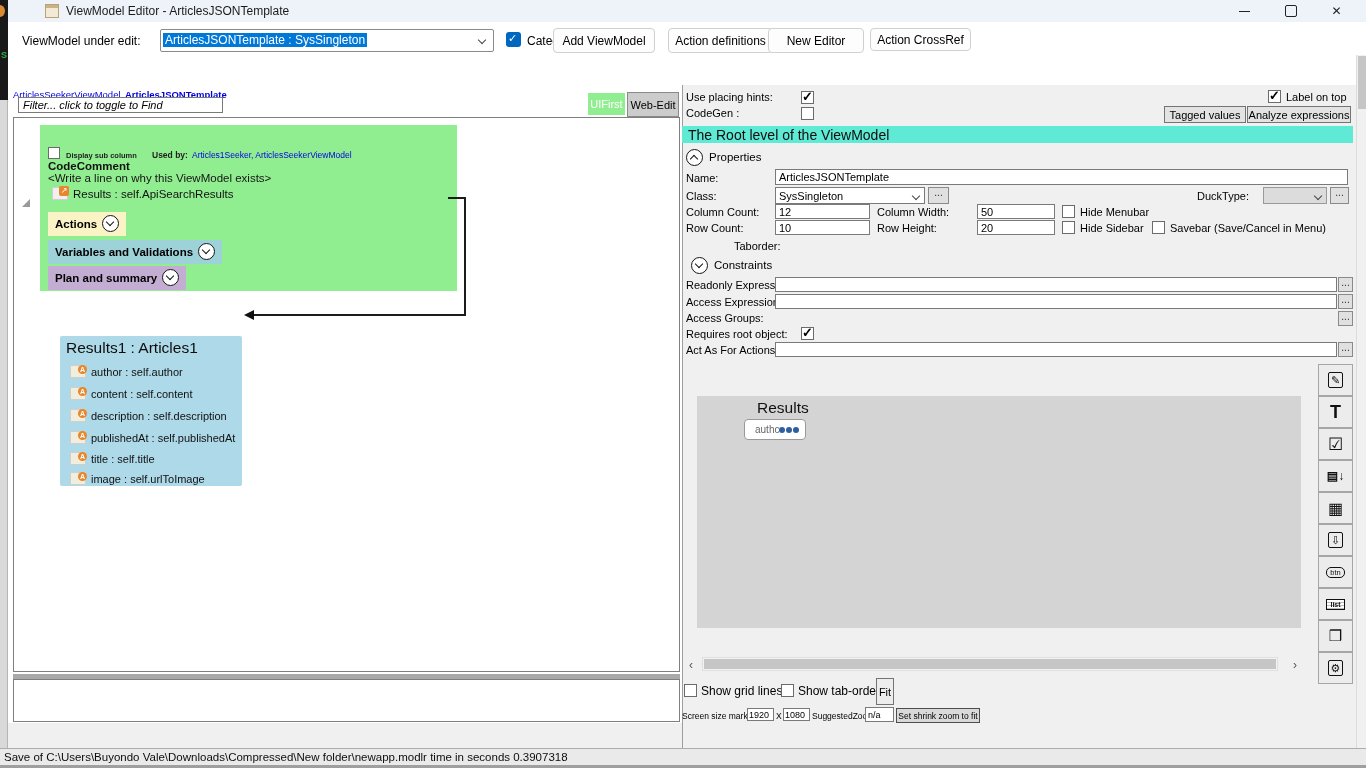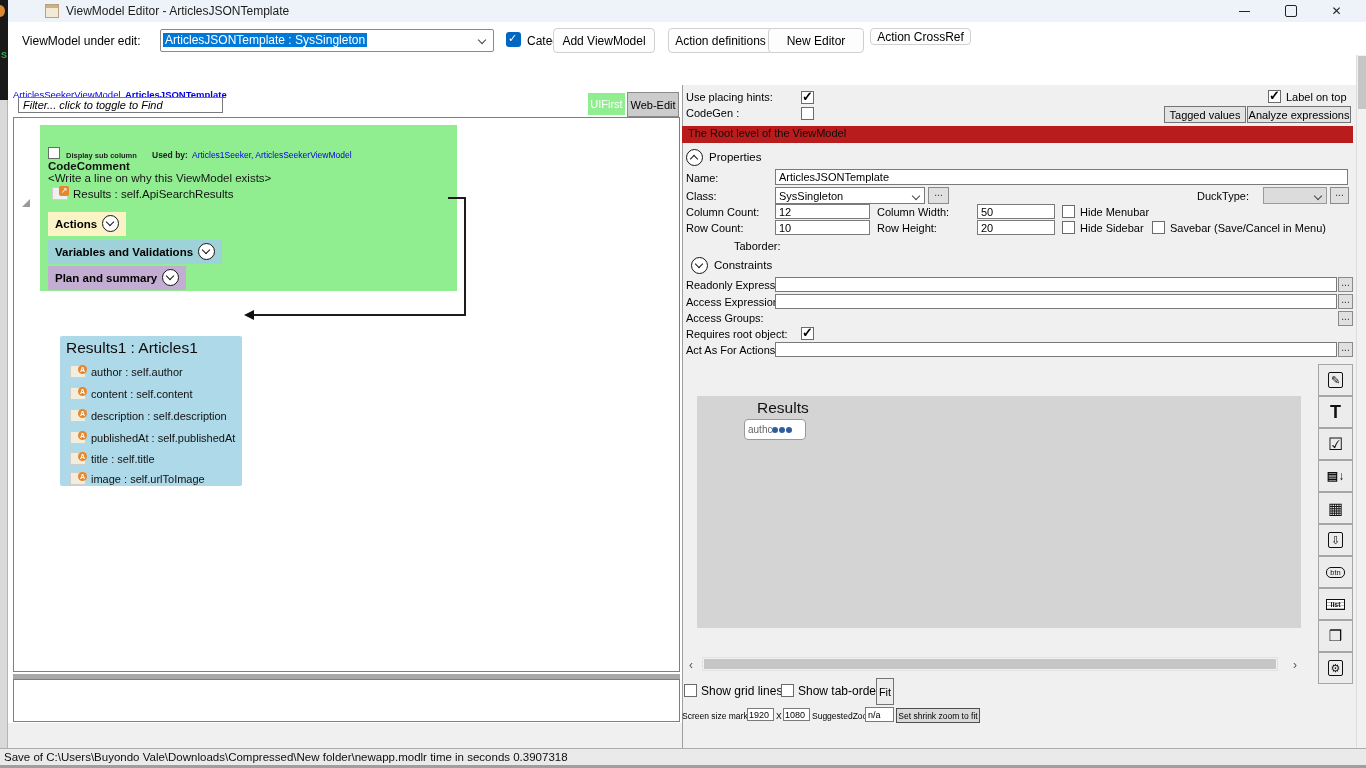--- a/index.html
+++ b/index.html
@@ -86,21 +86,21 @@
   <div class="abs t12 nw" style="left:22px;top:34px;">ViewModel under edit:</div>
   <div class="abs" style="left:160px;top:29px;width:334px;height:23px;background:#fff;border:1px solid #8a8a8a;border-radius:2px;">
     <span class="t12 nw" style="position:absolute;left:2px;top:3px;background:#0078d7;color:#fff;padding:0 2px;">ArticlesJSONTemplate : SysSingleton</span>
     <span class="combochev" style="right:8px;top:7px;"></span>
   </div>
   <div class="cbblue" style="left:506px;top:32px;"></div>
   <div class="abs t12 nw" style="left:527px;top:34px;">Categ</div>
   <div class="btnm" style="left:553px;top:28px;width:102px;height:25px;">Add ViewModel</div>
   <div class="btnm" style="left:668px;top:28px;width:105px;height:25px;">Action definitions</div>
   <div class="btnm" style="left:768px;top:28px;width:96px;height:25px;">New Editor</div>
-  <div class="btnm" style="left:870px;top:28px;width:101px;height:17px;">Action CrossRef</div>
+  <div class="btnm" style="left:870px;top:28px;width:101px;height:23px;">Action CrossRef</div>
 
   <div class="abs" style="left:0;top:0;width:8px;height:100px;background:#191919;overflow:hidden;">
     <span style="position:absolute;left:-5px;top:5px;width:10px;height:12px;background:#d98a33;border-radius:50%;"></span>
     <span style="position:absolute;left:1px;top:50px;color:#2fae4f;font-size:9px;font-weight:700;">S</span>
   </div>
   <div class="abs" style="left:0;top:100px;width:8px;height:648px;background:#d9d9d9;border-right:1px solid #b5b5b5;"></div>
 
   <div class="abs" style="left:8px;top:85px;width:674px;height:638px;background:#ffffff;"></div>
 
   <div class="abs nw" style="left:13px;top:84px;">
@@ -190,21 +190,21 @@
   <div class="abs t11 nw" style="left:686px;top:91px;">Use placing hints:</div>
   <div class="cb checked" style="left:801px;top:91px;"></div>
   <div class="abs t11 nw" style="left:686px;top:107px;">CodeGen :</div>
   <div class="cb" style="left:801px;top:107px;"></div>
 
   <div class="cb checked" style="left:1268px;top:90px;"></div>
   <div class="abs t11 nw" style="left:1286px;top:91px;">Label on top</div>
   <div class="btnf" style="left:1164px;top:106px;width:82px;height:17px;">Tagged values</div>
   <div class="btnf" style="left:1247px;top:106px;width:104px;height:17px;">Analyze expressions</div>
 
-  <div class="abs nw" style="left:682px;top:126px;width:671px;height:17px;background:#b91c1c;font-size:11px;
+  <div class="abs nw" style="left:682px;top:126px;width:671px;height:17px;background:#5eead4;font-size:14px;
               padding:1px 0 0 6px;color:#0d0d0d;">The Root level of the ViewModel</div>
 
   <div class="cchev up" style="left:686px;top:149px;"></div>
   <div class="abs t115 nw" style="left:709px;top:151px;">Properties</div>
 
   <div class="abs t11 nw" style="left:686px;top:172px;">Name:</div>
   <input class="tb" style="left: 775px; top: 169px; width: 573px; height: 16px;" value="ArticlesJSONTemplate">
 
   <div class="abs t11 nw" style="left:686px;top:190px;">Class:</div>
   <div class="sel" style="left:775px;top:187px;width:150px;height:17px;">
@@ -253,21 +253,21 @@
   <div class="abs t11 nw" style="left:686px;top:328px;">Requires root object:</div>
   <div class="cb checked" style="left:801px;top:327px;"></div>
 
   <div class="abs t11 nw" style="left:686px;top:344px;">Act As For Actions:</div>
   <input class="tb" style="left: 775px; top: 342px; width: 562px; height: 15px;">
   <div class="dots3" style="left:1338px;top:342px;width:15px;height:15px;">...</div>
 
   <div class="abs" style="left:697px;top:396px;width:604px;height:232px;background:#d4d4d4;"></div>
   <div class="abs t15 nw" style="left:757px;top:399px;color:#111;">Results</div>
   <div class="abs" style="left:744px;top:419px;width:62px;height:21px;background:#fff;border:1px solid #999;border-radius:4px;
-              display:flex;align-items:center;padding:0 2px 0 3px;">
+              display:flex;align-items:center;padding:0 2px 0 10px;">
     <span class="t10 nw" style="color:#666;">authc</span>
     <span style="display:flex;margin-left:-1px;">
       <span style="width:6px;height:6px;border-radius:50%;background:#2f5e9e;margin-left:1px;"></span>
       <span style="width:6px;height:6px;border-radius:50%;background:#2f5e9e;margin-left:1px;"></span>
       <span style="width:6px;height:6px;border-radius:50%;background:#2f5e9e;margin-left:1px;"></span>
     </span>
   </div>
 
   <div class="tool" style="top:364px;">
     <span class="boxed">✎</span>

